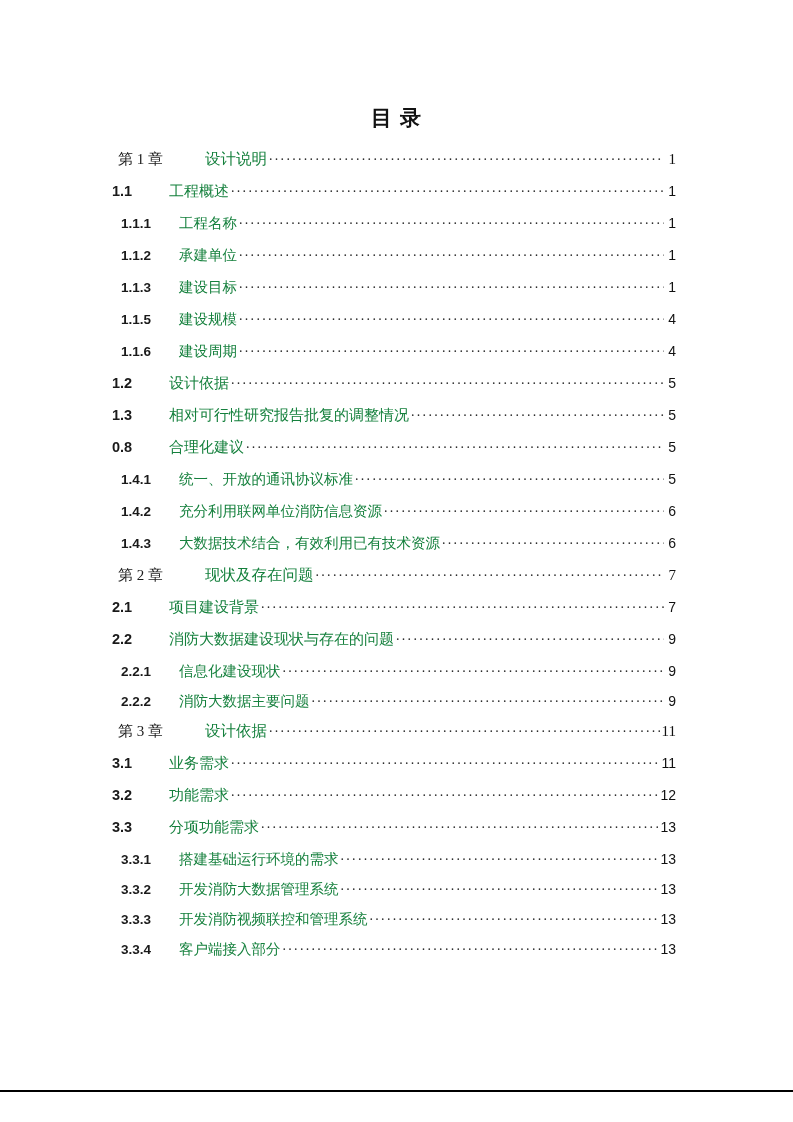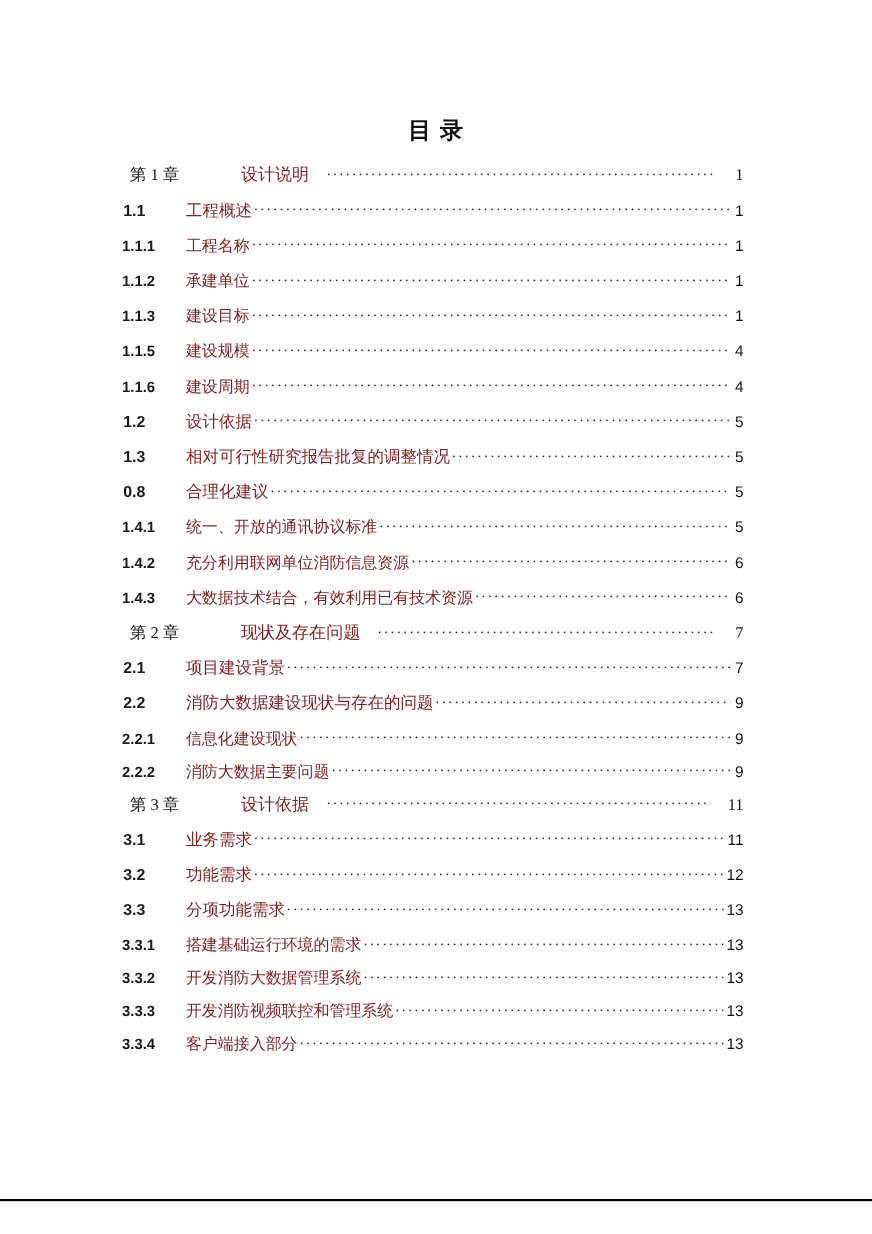--- a/index.html
+++ b/index.html
@@ -54,23 +54,23 @@
     height: 32px;
     box-sizing: border-box;
     padding-right: 117px; 
     color: #1a1a1a;
     white-space: nowrap;
   }
 
   .toc-row.tight { height: 30px; }
 
   
-  .toc-row.lvl1 { padding-left: 118px; gap: 14px; }
+  .toc-row.lvl1 { padding-left: 118px; }
   .toc-row.lvl2 { padding-left: 112px; }
-  .toc-row.lvl3 { padding-left: 111px; }
+  .toc-row.lvl3 { padding-left: 85px; margin-left: 36px; }
 
   .num {
     font-family: "Liberation Sans", "DejaVu Sans", sans-serif;
     flex: 0 0 auto;
   }
   .lvl1 .num {
     font-family: "Liberation Serif", "DejaVu Serif", serif;
     font-size: 15px;
     width: 87px;
   }
@@ -81,21 +81,21 @@
   }
   .lvl3 .num {
     font-size: 13.5px;
     font-weight: bold;
     width: 58px;
   }
 
   .label {
     flex: 0 0 auto;
     font-family: "Liberation Serif", "DejaVu Serif", serif;
-    color: #7f1d1d;
+    color: #15803d;
   }
   .lvl1 .label { font-size: 15.5px; }
   .lvl2 .label { font-size: 15px; }
   .lvl3 .label { font-size: 14.5px; }
 
   .leader {
     flex: 1 1 auto;
     overflow: hidden;
     height: 1em;
     position: relative;

